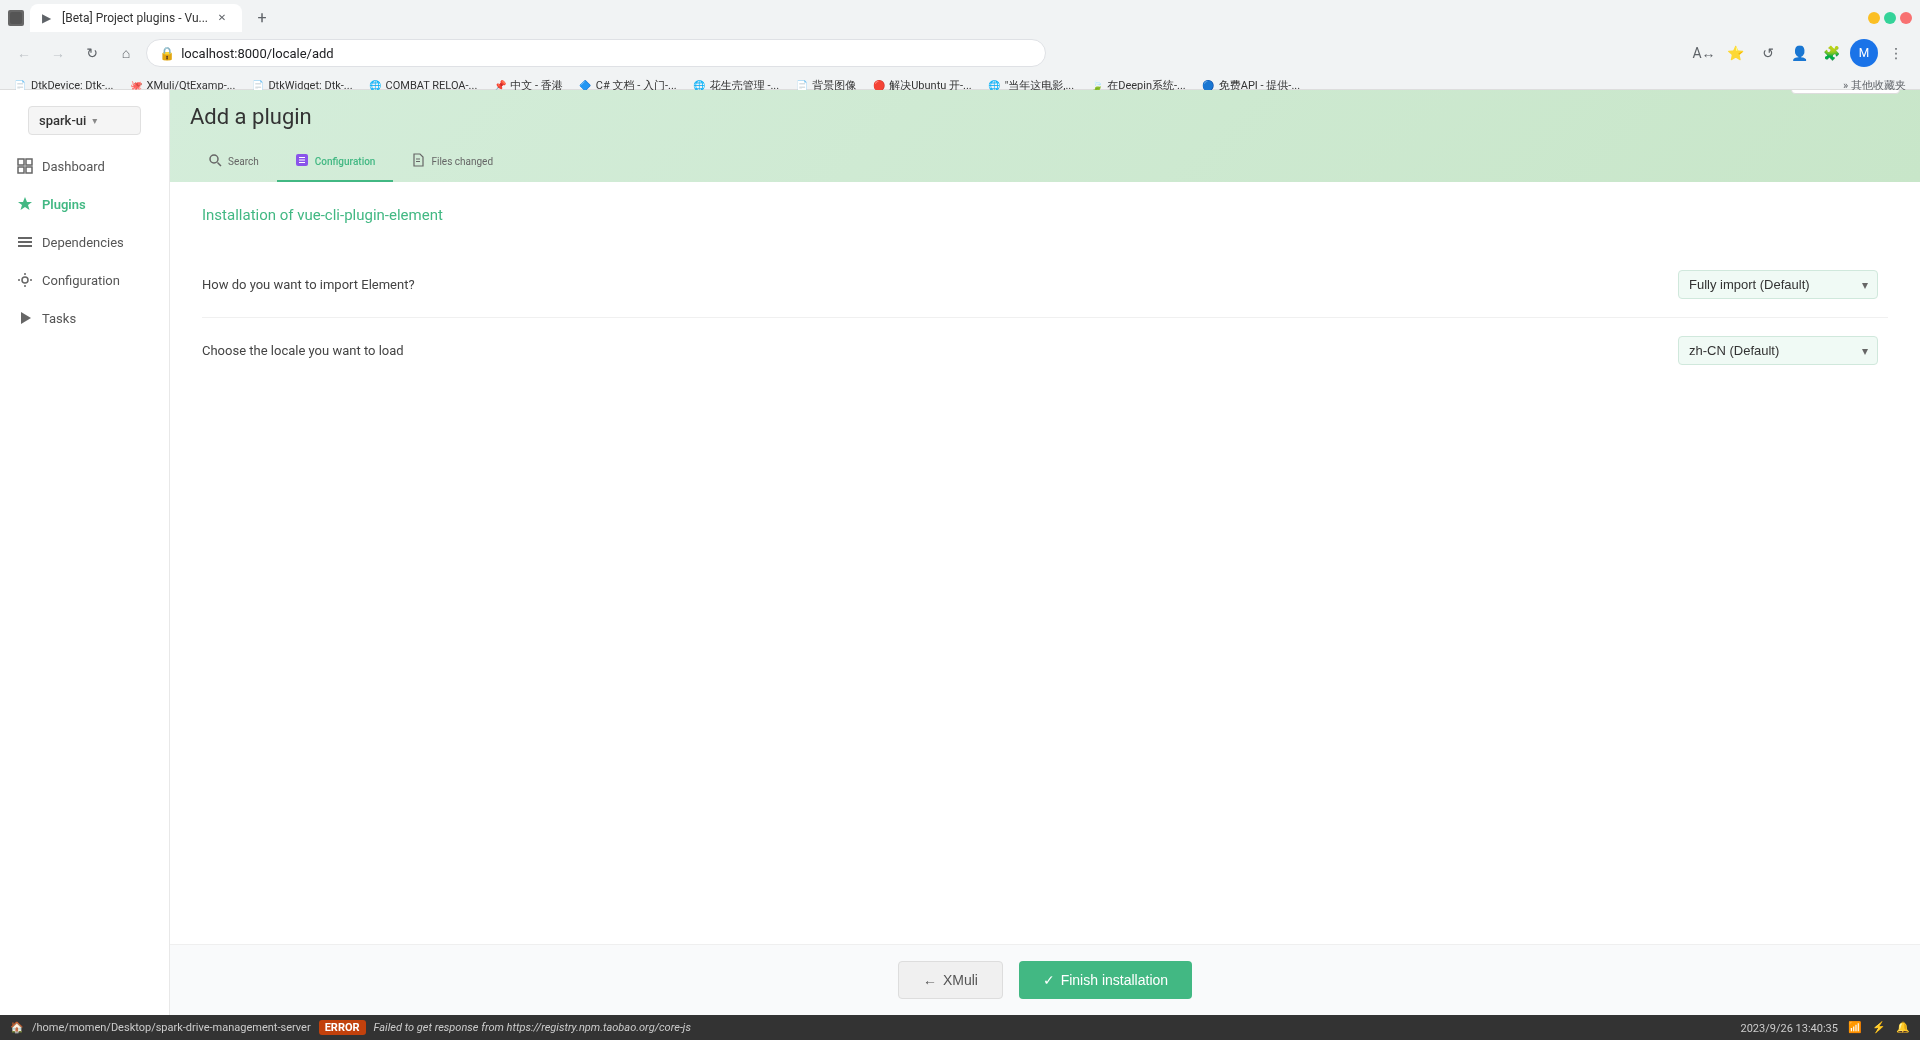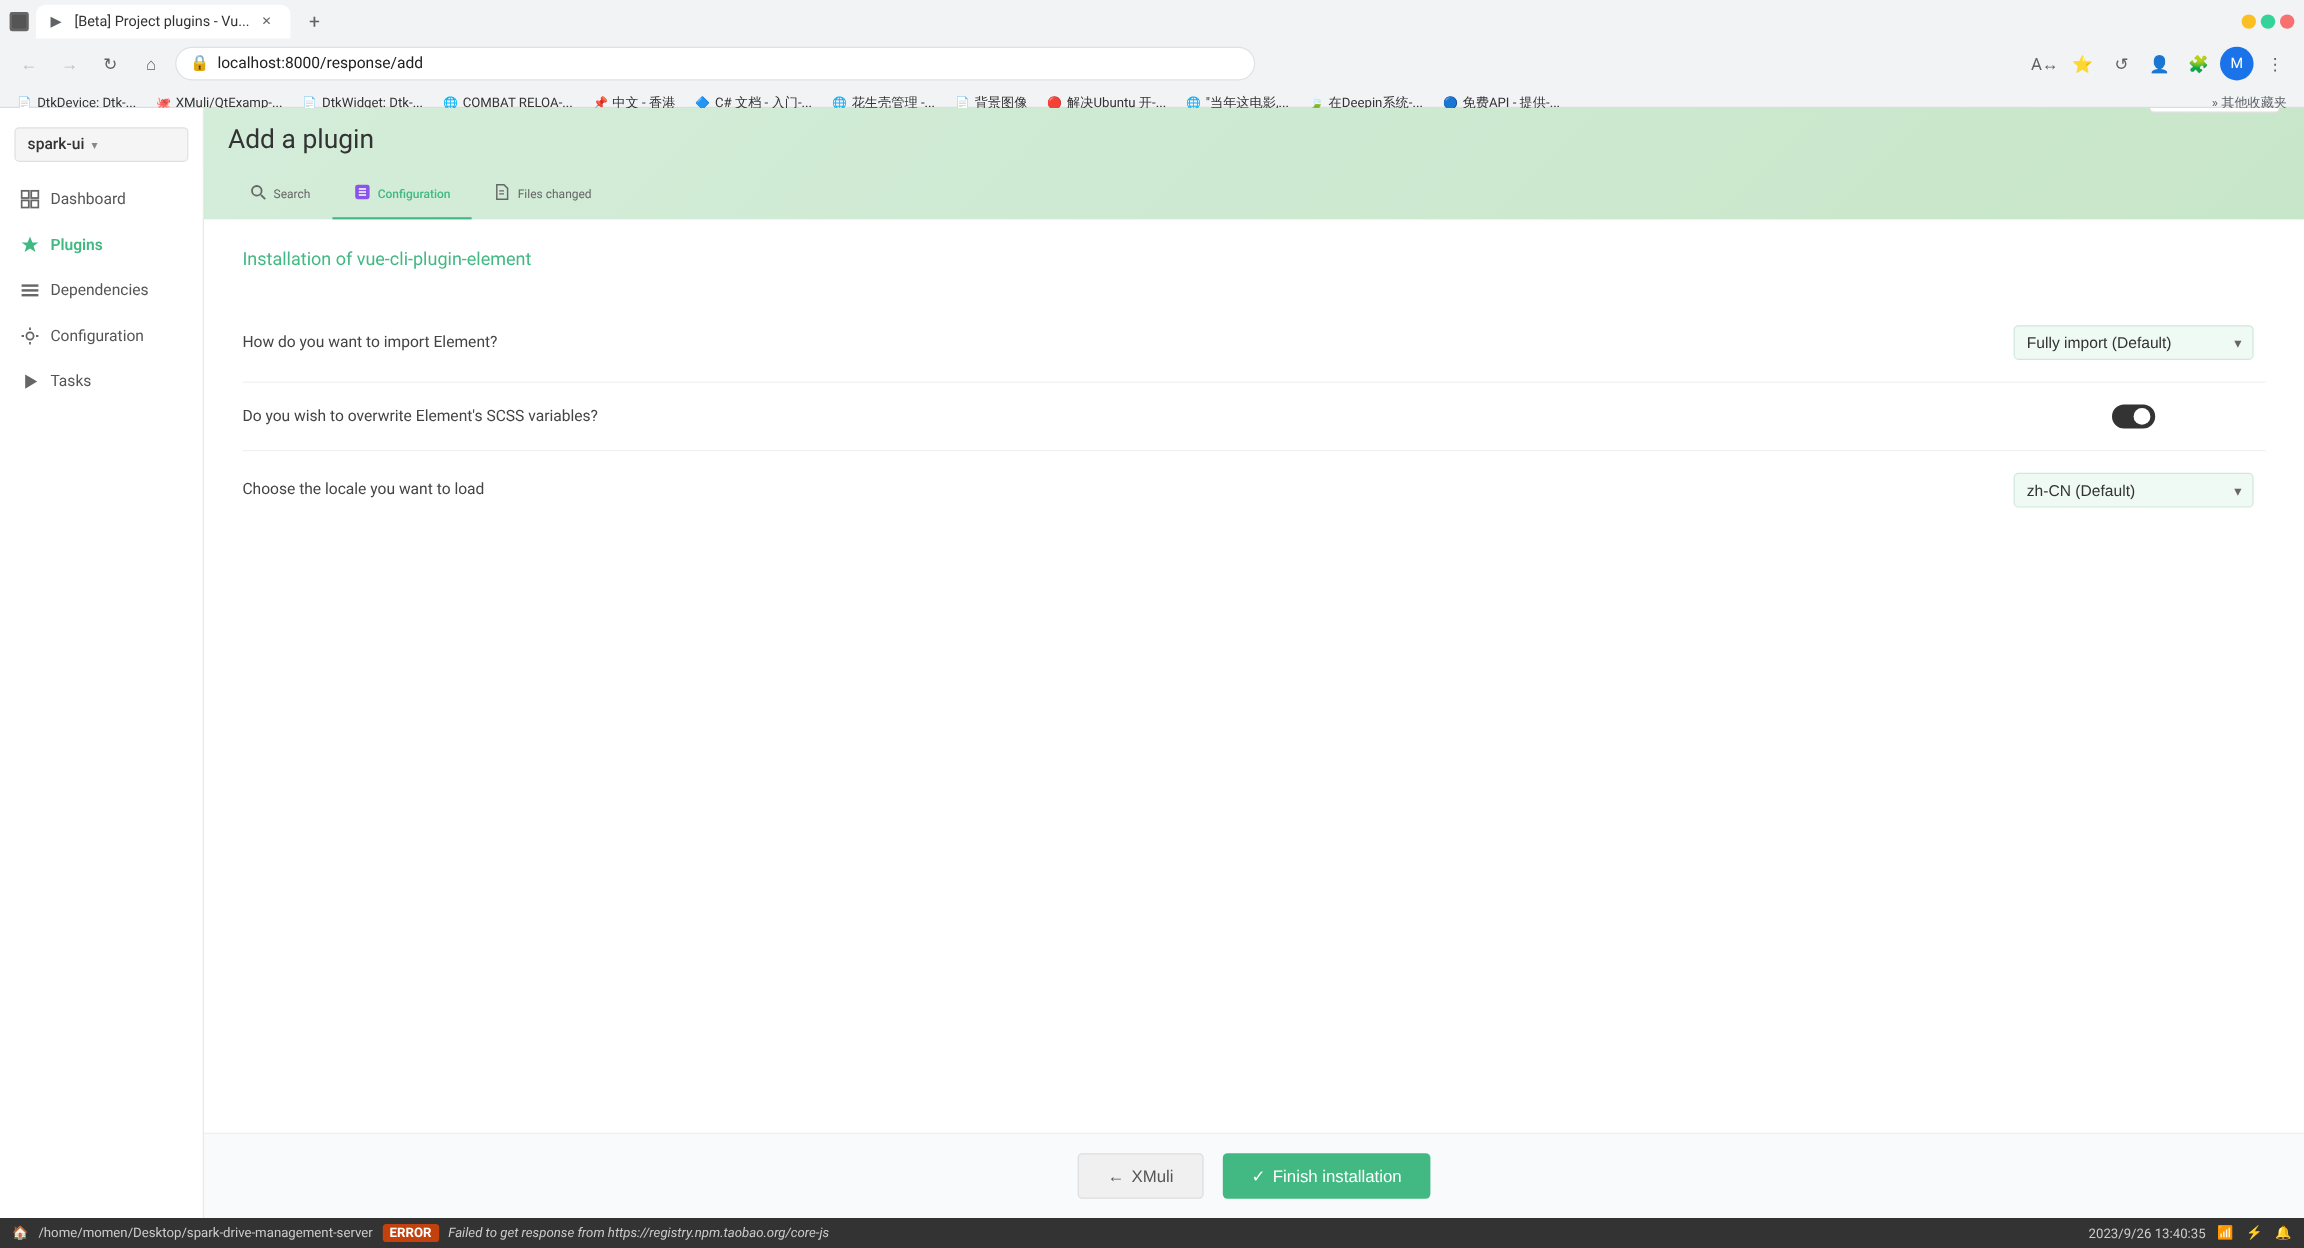--- a/index.html
+++ b/index.html
@@ -33,21 +33,21 @@
     .bookmarks-bar { height: 30px; display: flex; align-items: center; padding: 0 8px; gap: 4px; overflow: hidden; border-bottom: 1px solid #e0e0e0; }
     .bookmark-item { display: flex; align-items: center; gap: 3px; padding: 2px 6px; border-radius: 4px; font-size: 11px; color: #333; cursor: pointer; white-space: nowrap; }
     .bookmark-icon { width: 14px; height: 14px; border-radius: 2px; font-size: 10px; display: flex; align-items: center; justify-content: center; }
     .bookmarks-more { margin-left: auto; padding: 2px 6px; font-size: 11px; color: #5f6368; cursor: pointer; }
 
     
     .app-container { display: flex; height: calc(1040px - 90px - 25px); background: #fff; }
 
     
     .sidebar { width: 170px; background: #fff; border-right: 1px solid #e8e8e8; padding-top: 8px; flex-shrink: 0; }
-    .sidebar-header { padding: 8px 12px 12px; }
+    .sidebar-header { padding: 8px 28px 12px; }
     .spark-ui-btn { display: flex; align-items: center; gap: 6px; padding: 6px 10px; border-radius: 4px; cursor: pointer; font-size: 13px; font-weight: 500; color: #333; background: #f5f5f5; border: 1px solid #e0e0e0; }
     .chevron-icon { font-size: 10px; color: #888; }
     .sidebar-nav { list-style: none; }
     .sidebar-item { display: flex; align-items: center; gap: 8px; padding: 10px 16px; cursor: pointer; font-size: 13px; color: #555; }
     .sidebar-item.active { color: #42b883; font-weight: 600; }
     .sidebar-item-icon { width: 18px; height: 18px; display: flex; align-items: center; justify-content: center; font-size: 14px; }
     .sidebar-item-label { }
 
     
     .main-content { flex: 1; display: flex; flex-direction: column; overflow: hidden; }
@@ -122,21 +122,21 @@
     </div>
   </div>
 
   <div class="address-bar-row">
     <div class="nav-btn disabled">←</div>
     <div class="nav-btn disabled">→</div>
     <div class="nav-btn">↻</div>
     <div class="nav-btn">⌂</div>
     <div class="address-bar">
       <span style="color:#5f6368;font-size:13px;margin-right:6px;">🔒</span>
-      <span>localhost:8000/response/add</span>
+      <span>localhost:8000/locale/add</span>
     </div>
     <div class="address-bar-icons">
       <div class="addr-icon">A↔</div>
       <div class="addr-icon">⭐</div>
       <div class="addr-icon">↺</div>
       <div class="addr-icon">👤</div>
       <div class="addr-icon">🧩</div>
       <div class="addr-icon" style="width:28px;height:28px;border-radius:50%;background:#1a73e8;color:white;font-size:12px;display:flex;align-items:center;justify-content:center;">M</div>
       <div class="addr-icon">⋮</div>
     </div>
@@ -299,29 +299,20 @@
         <div class="config-control">
           <div class="select-wrapper">
             <select>
               <option>Fully import (Default)</option>
               <option>On demand</option>
             </select>
           </div>
         </div>
       </div>
 
-      <div class="config-row">
-        <span class="config-label">Do you wish to overwrite Element's SCSS variables?</span>
-        <div class="config-control">
-          <label class="toggle-switch">
-
-            <span class="toggle-slider"></span>
-          </label>
-        </div>
-      </div>
 
       <div class="config-row" style="border-bottom:none;">
         <span class="config-label">Choose the locale you want to load</span>
         <div class="config-control">
           <div class="select-wrapper">
             <select>
               <option>zh-CN (Default)</option>
               <option>en (Default)</option>
               <option>de</option>
               <option>fr</option>

